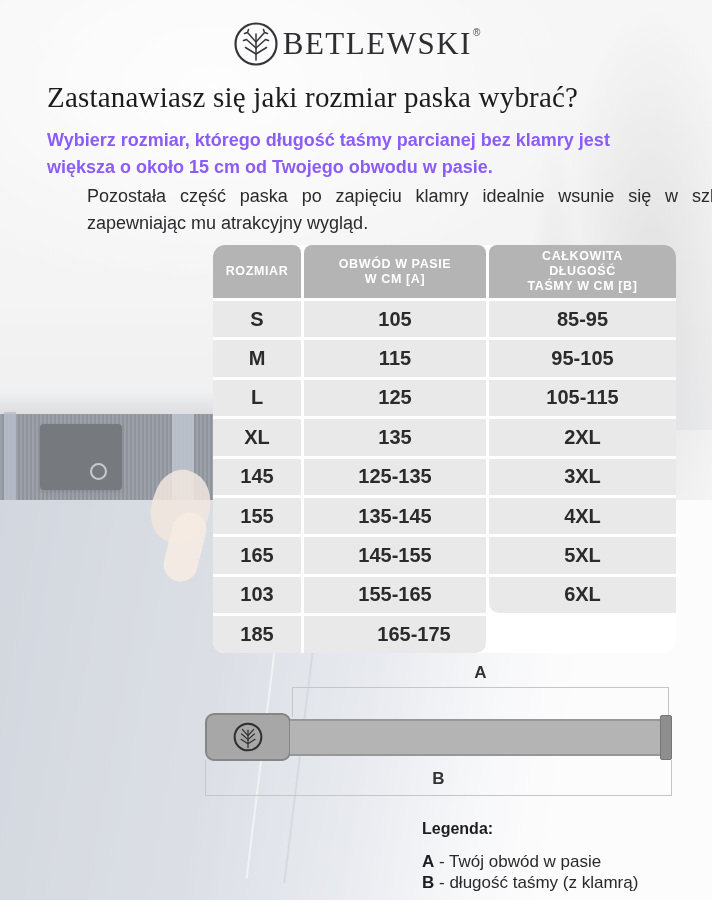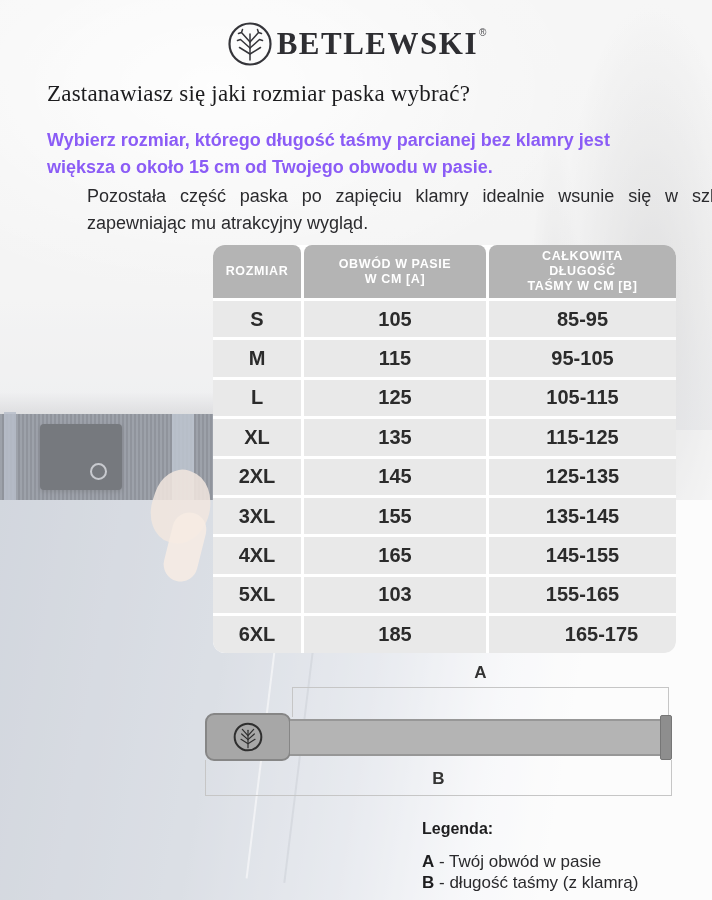--- a/index.html
+++ b/index.html
@@ -39,25 +39,25 @@
   .ph-hand{left:152px;top:470px;width:58px;height:74px;border-radius:45% 55% 50% 50%;
     background:#ead8cb;opacity:.85;transform:rotate(18deg);}
   .ph-finger{left:168px;top:512px;width:34px;height:70px;border-radius:17px;
     background:#f1e0d3;opacity:.9;transform:rotate(14deg);}
   .ph-veil{left:0;top:0;width:712px;height:900px;background:rgba(255,255,255,.38);}
   
   .logo-row{position:absolute;left:0;top:16px;width:712px;height:56px;
     display:flex;align-items:center;justify-content:center;gap:3px;}
   .logo-tree{width:48px;height:48px;color:#35353a;flex:0 0 auto;}
   .brand{font-family:"Liberation Serif", serif;font-size:31px;letter-spacing:1.5px;
-    color:#2e2e32;font-weight:700;}
+    color:#2e2e32;font-weight:400;}
   .reg-mark{font-size:10px;color:#4a4a4e;vertical-align:18px;margin-left:1px;}
   
   .heading{position:absolute;left:47px;top:81px;width:665px;white-space:nowrap;
-    font-family:"Liberation Serif", serif;font-size:23px;color:#1c1c1e;letter-spacing:.2px;}
+    font-family:"Liberation Serif", serif;font-size:29px;color:#1c1c1e;letter-spacing:.2px;}
   .para-bold{position:absolute;left:47px;top:127px;width:615px;
     font-size:18px;line-height:27px;font-weight:700;color:#8b5cf6;}
   .para-reg{position:absolute;left:47px;top:183px;width:660px;
     font-size:18px;line-height:27px;font-weight:400;color:#2b2b2e;text-align:justify;margin-left:40px;}
   
   .size-table{position:absolute;left:213px;top:245px;width:463px;
     display:grid;grid-template-columns:88px 182px 187px;
     grid-template-rows:53px repeat(9,36.4px);gap:3px;
     background:#ffffff;border-radius:12px;overflow:hidden;}
   .th{background:#b4b4b4;color:#ffffff;display:flex;flex-direction:column;
@@ -151,21 +151,20 @@
     <div class="td">M</div>
     <div class="td">115</div>
     <div class="td">95-105</div>
 
     <div class="td">L</div>
     <div class="td">125</div>
     <div class="td">105-115</div>
 
     <div class="td">XL</div>
     <div class="td">135</div>
-    <div class="td">115-125</div>
 
     <div class="td">2XL</div>
     <div class="td">145</div>
     <div class="td">125-135</div>
 
     <div class="td">3XL</div>
     <div class="td">155</div>
     <div class="td">135-145</div>
 
     <div class="td">4XL</div>

